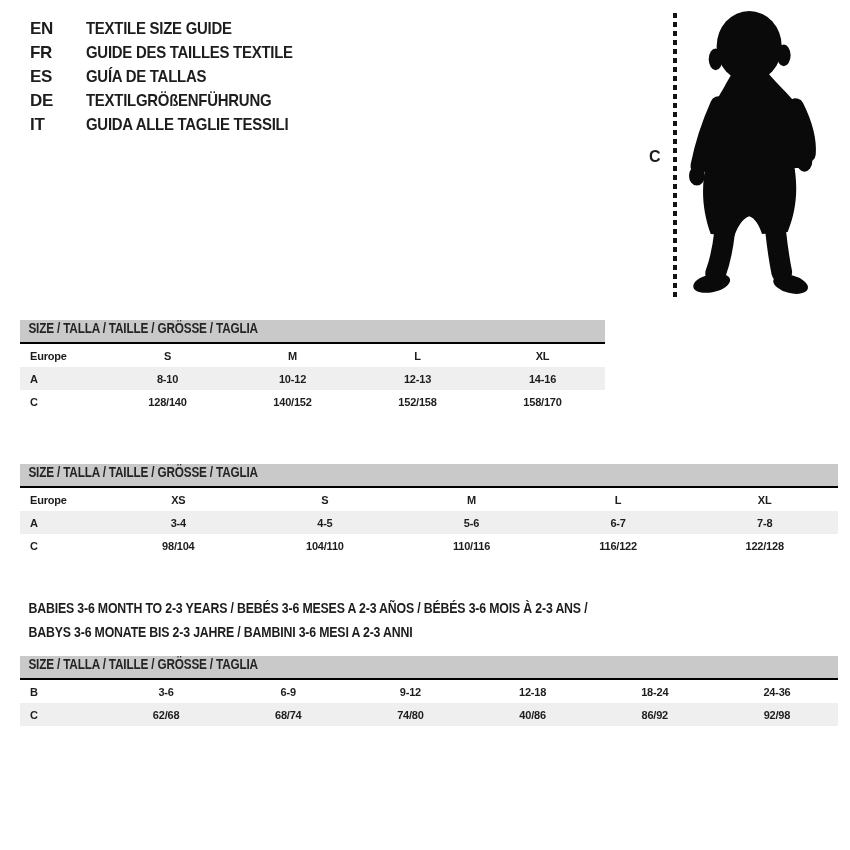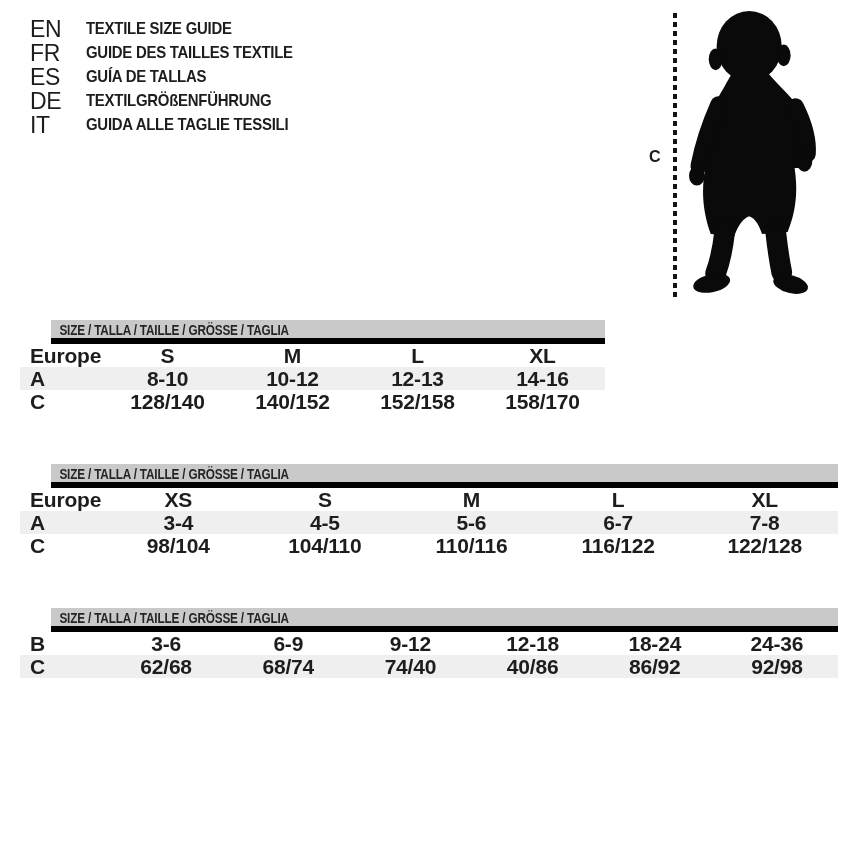--- a/index.html
+++ b/index.html
@@ -7,21 +7,21 @@
   body {
     width:850px; height:850px; position:relative; overflow:hidden;
     font-family:"Liberation Sans","DejaVu Sans",sans-serif;
     color:#1d1d1d;
   }
   .canvas { position:absolute; inset:0; width:850px; height:850px; background:#fff; }
 
   
   .lang-block { position:absolute; left:30px; top:17px; }
   .lang-row { display:flex; height:24px; align-items:center; }
-  .lang-code { width:56px; font-weight:normal; font-size:23px; letter-spacing:-0.3px; }
+  .lang-code { width:56px; font-weight:bold; font-size:17px; letter-spacing:-0.3px; }
   .lang-label {
     font-weight:bold; font-size:17px; white-space:nowrap; letter-spacing:-0.3px;
     transform:scaleX(0.88); transform-origin:0 50%;
   }
 
   
   .figure-area { position:absolute; left:630px; top:4px; width:215px; height:302px; }
   .figure-label { position:absolute; left:19px; top:144px; font-weight:bold; font-size:16px; }
   .dotted-line {
     position:absolute; left:43px; top:9px; width:4px; height:286px;
@@ -34,30 +34,30 @@
   .size-table.t1 { top:308px; width:585px; }
   .size-table.t2 { top:452px; width:818px; }
   .size-table.t3 { top:596px; width:818px; }
   .t-title {
     font-weight:bold; font-size:14.5px; line-height:24px; padding-left:10px;
     white-space:nowrap; letter-spacing:-0.2px;
     transform:scaleX(0.85); transform-origin:0 50%;
   }
   .size-header-bar {
     margin-top:12px; height:24px; background:#c9c9c9;
-    border-bottom:6px solid #000000; display:flex; align-items:flex-end;margin-left:31px;
+    border-bottom:2px solid #000000; display:flex; align-items:flex-start;
   }
   .size-header-text {
     padding-left:10px; font-weight:bold; font-size:14px; color:#242424;
     white-space:nowrap; letter-spacing:-0.2px;
     transform:scaleX(0.84); transform-origin:0 50%;
   }
   .trow { display:flex; height:23px; align-items:center; background:#ffffff; }
   .trow.shade { background:#efefef; }
-  .cell { font-weight:bold; font-size:21px; letter-spacing:-0.2px; }
+  .cell { font-weight:bold; font-size:11px; letter-spacing:-0.2px; }
   .cell.label { width:85px; padding-left:10px; }
   .cell.val { flex:1; text-align:center; }
 
   
   .legend-block { position:absolute; left:30px; top:754px; }
   .legend-line {
     font-weight:bold; font-size:14px; line-height:24px; white-space:nowrap;
     letter-spacing:-0.2px; transform:scaleX(0.88); transform-origin:0 50%;
   }
 </style>
@@ -178,38 +178,42 @@
           <div class="cell val">98/104</div>
           <div class="cell val">104/110</div>
           <div class="cell val">110/116</div>
           <div class="cell val">116/122</div>
           <div class="cell val">122/128</div>
         </div>
       </div>
   </div>
 
   <div class="size-table t3">
+    <div class="t-titles">
+        <div class="t-title">BABIES 3-6 MONTH TO 2-3 YEARS / BEBÉS 3-6 MESES A 2-3 AÑOS / BÉBÉS 3-6 MOIS À 2-3 ANS /</div>
+        <div class="t-title">BABYS 3-6 MONATE BIS 2-3 JAHRE / BAMBINI 3-6 MESI A 2-3 ANNI</div>
+      </div>
     <div class="size-header-bar">
       <span class="size-header-text">SIZE / TALLA / TAILLE / GRÖSSE / TAGLIA</span>
     </div>
     <div class="t-rows">
         <div class="trow">
           <div class="cell label">B</div>
           <div class="cell val">3-6</div>
           <div class="cell val">6-9</div>
           <div class="cell val">9-12</div>
           <div class="cell val">12-18</div>
           <div class="cell val">18-24</div>
           <div class="cell val">24-36</div>
         </div>
         <div class="trow shade">
           <div class="cell label">C</div>
           <div class="cell val">62/68</div>
           <div class="cell val">68/74</div>
-          <div class="cell val">74/40</div>
+          <div class="cell val">74/80</div>
           <div class="cell val">40/86</div>
           <div class="cell val">86/92</div>
           <div class="cell val">92/98</div>
         </div>
       </div>
   </div>
 
 
 </div>
 

